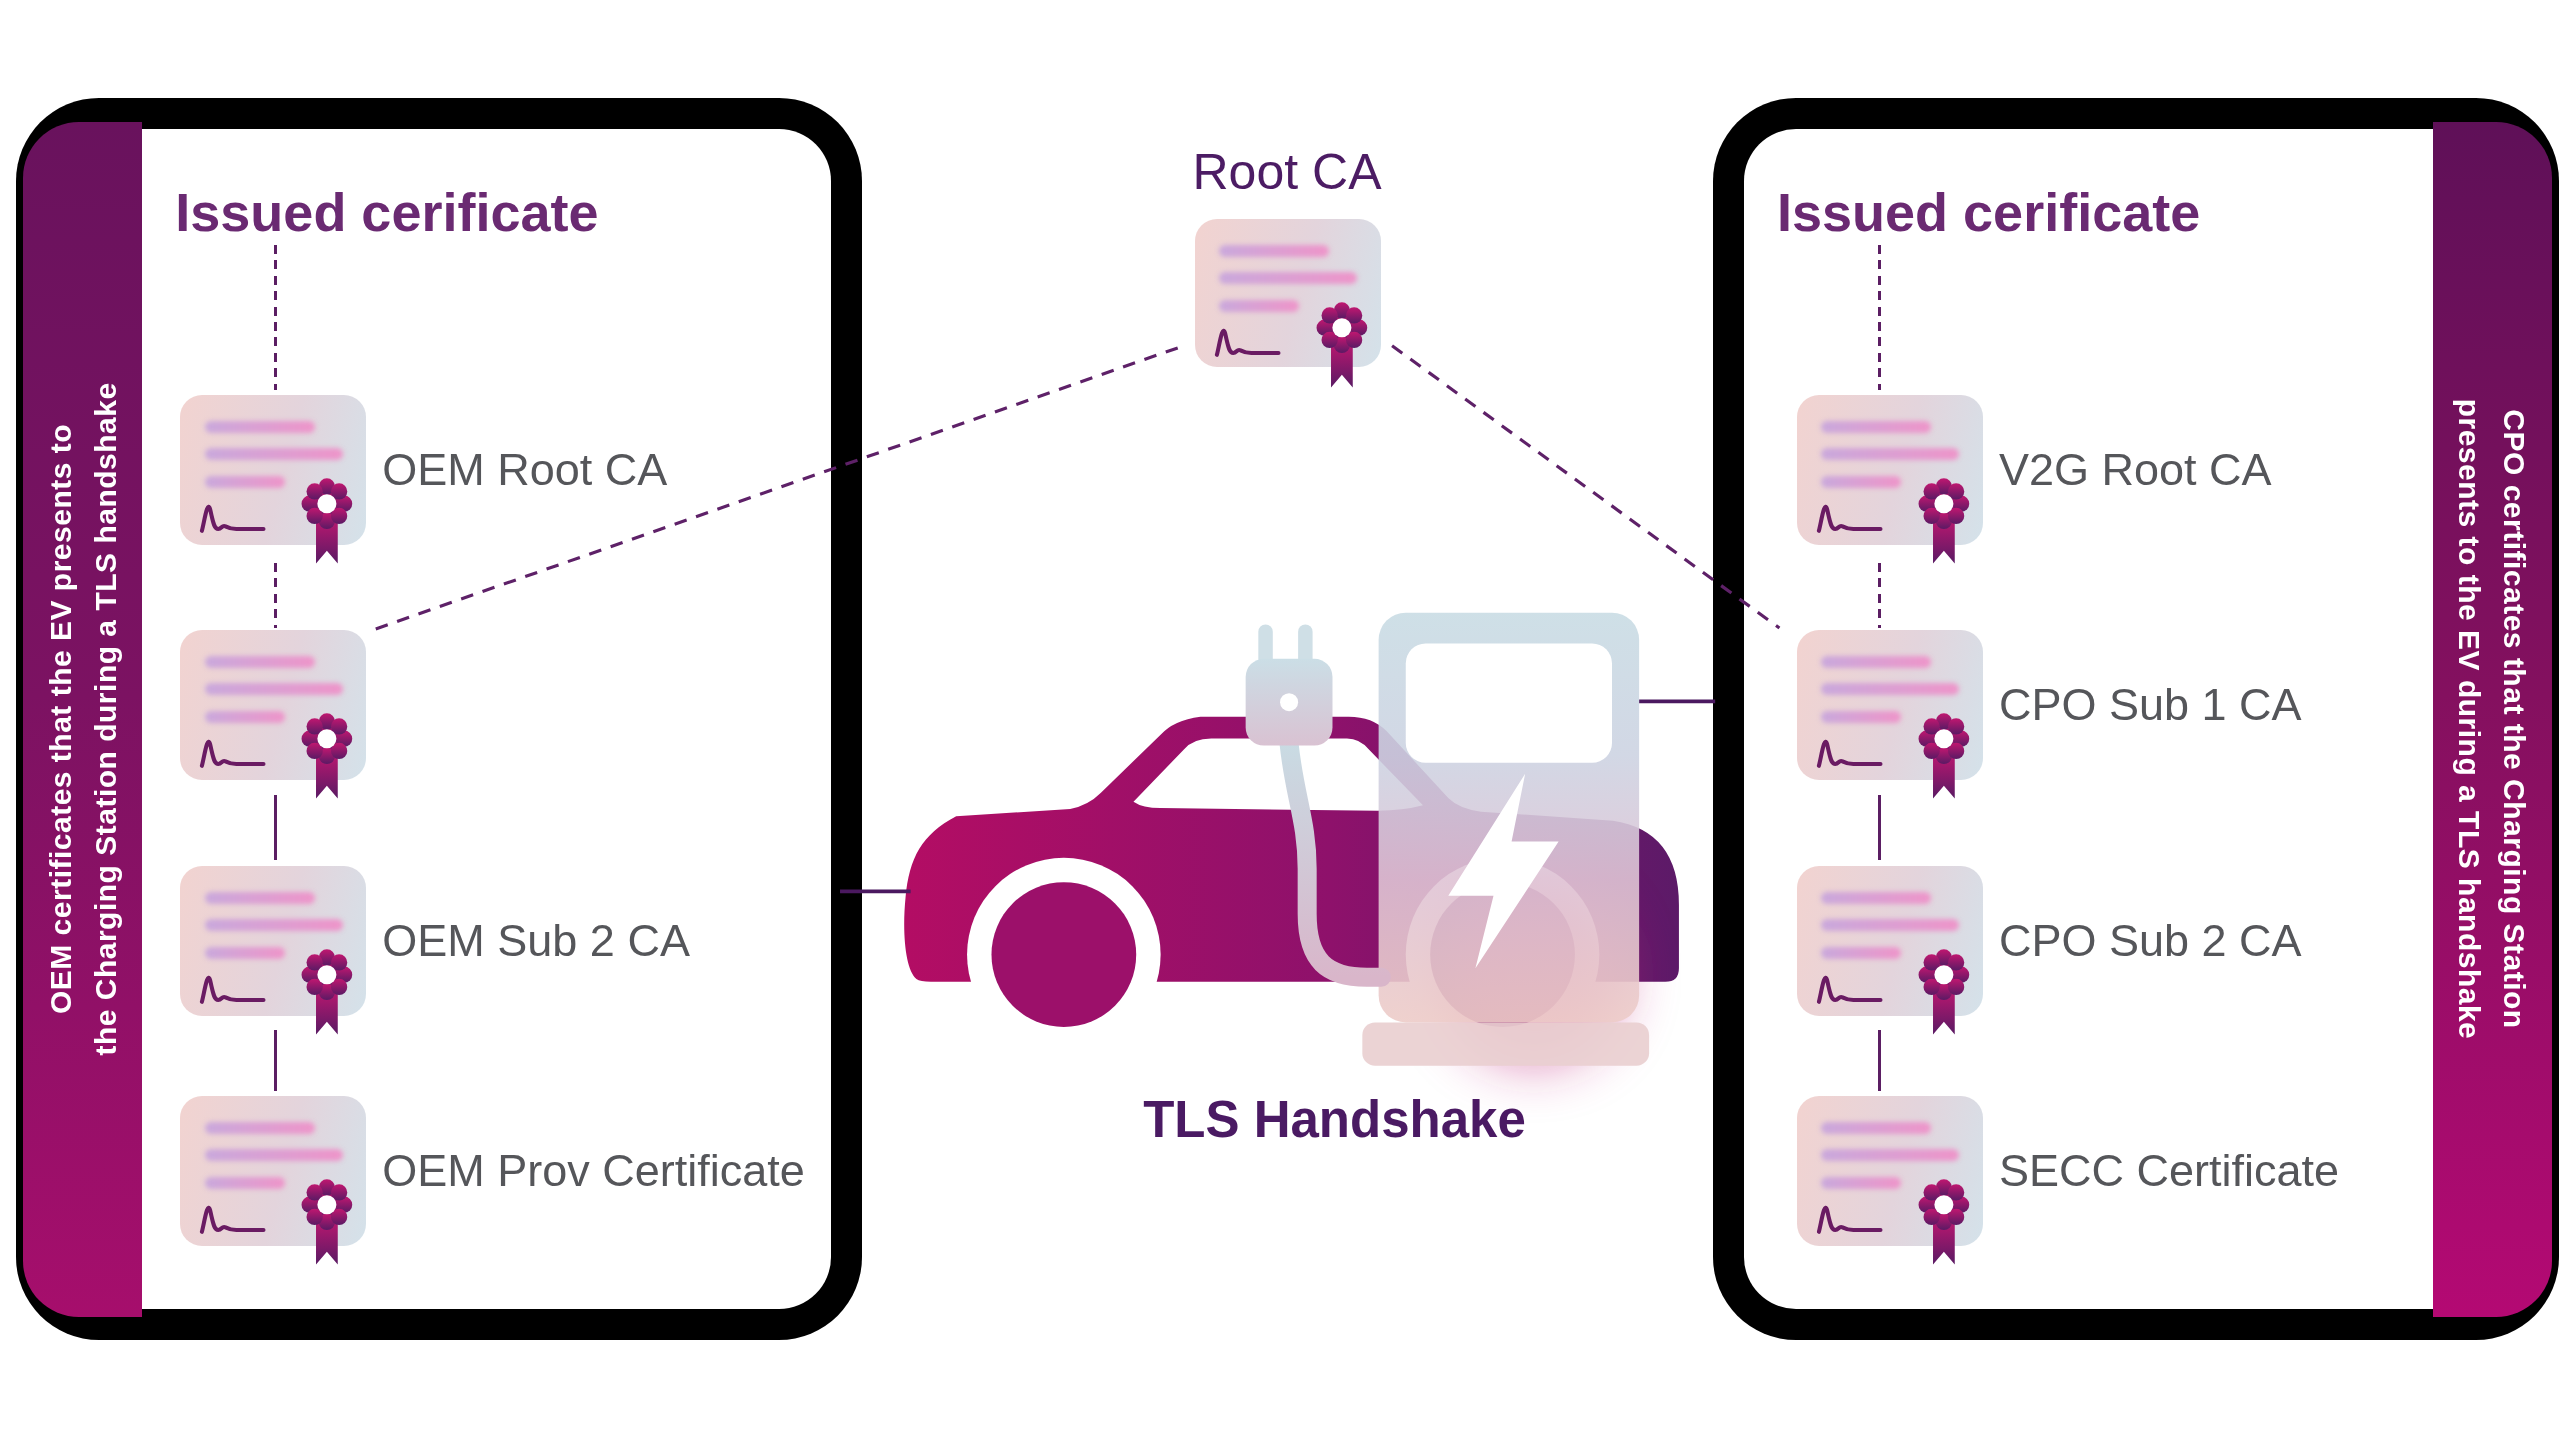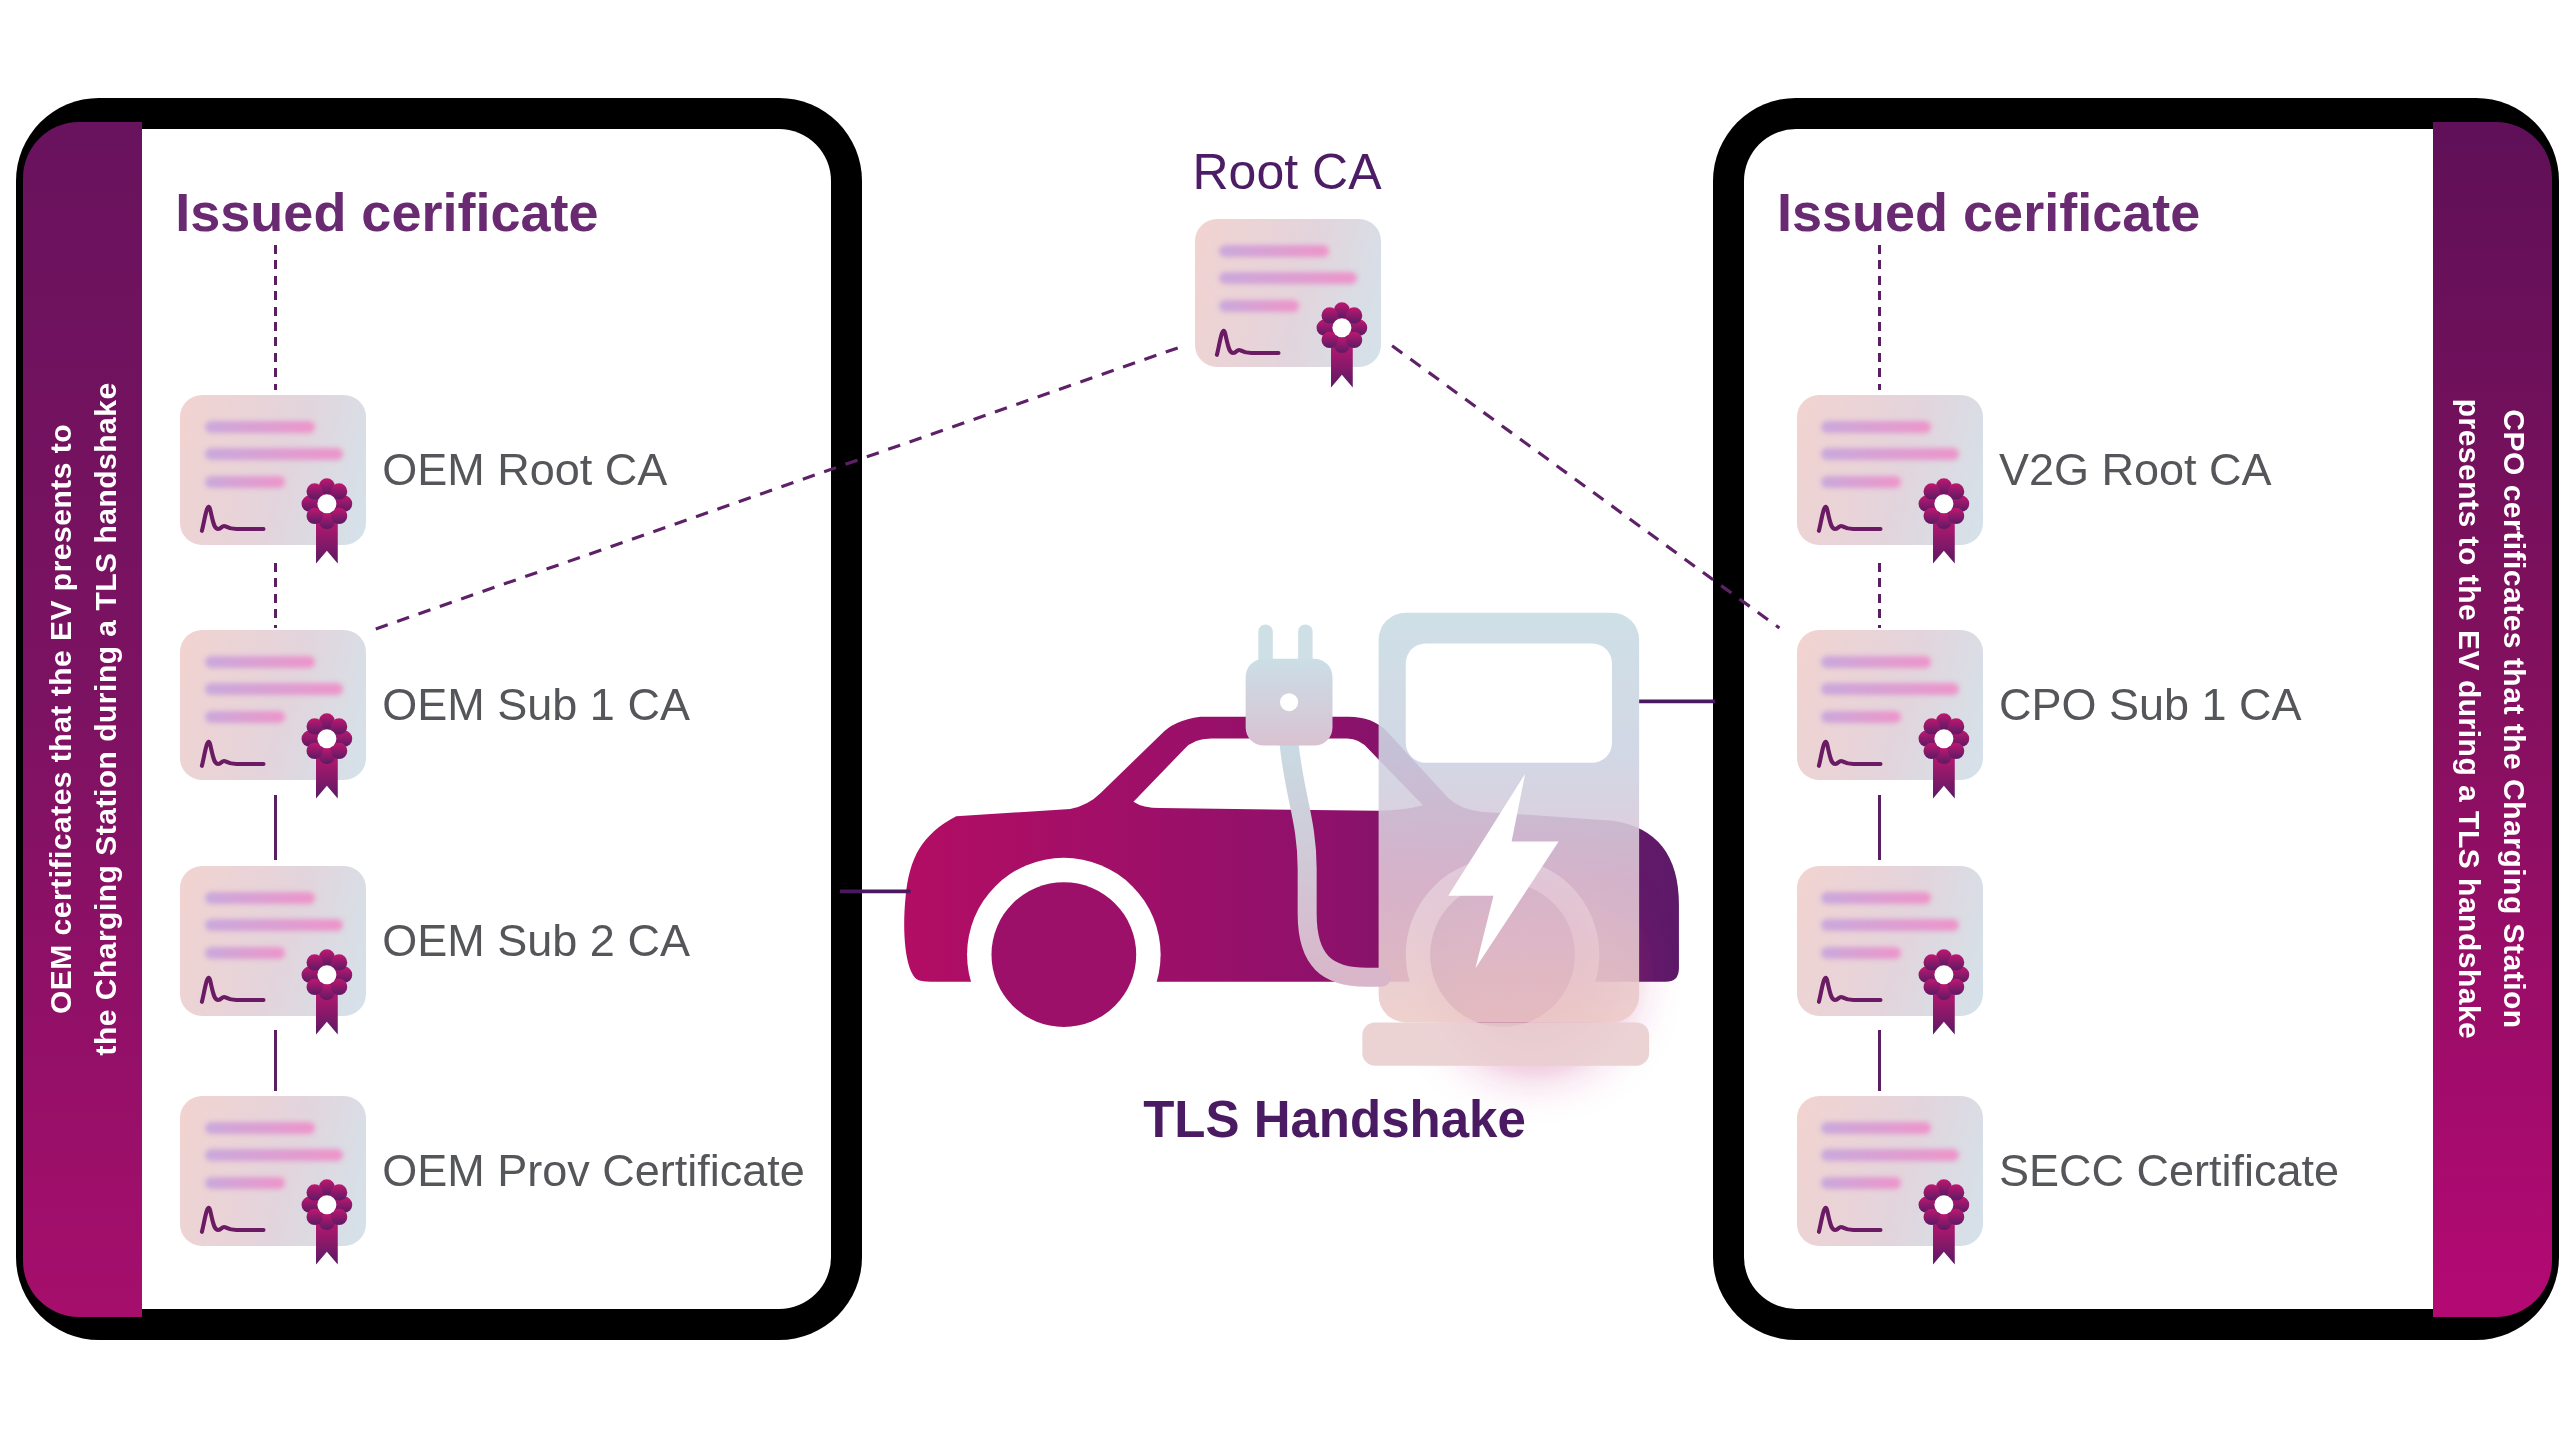--- a/index.html
+++ b/index.html
@@ -151,21 +151,20 @@
                 <circle cy="-19" r="9"></circle>
               <circle cx="13.5" cy="13.5" r="9"></circle>
                 <circle cx="-13.5" cy="13.5" r="9"></circle>
               <circle cx="13.5" cy="-13.5" r="9"></circle>
                 <circle cx="-13.5" cy="-13.5" r="9"></circle>
             </g>
             <circle r="10.5" fill="#fff"></circle>
           </g>
         </svg>
       </div>
-      <div class="cert-label">OEM Sub 1 CA</div>
     </div>
 
     <div class="cert-row" style="top:768px">
       <div class="cert">
         <div class="cline l1"></div>
         <div class="cline l2"></div>
         <div class="cline l3"></div>
         <svg class="badge" width="186" height="192" viewBox="0 0 205 212">
           <path d="M24,150 C27,138 30,116 33,126 C36,138 37,148 42,148 C46,148 46,143 50,145 C54,147 57,148 62,148 L92,148" stroke="#6a1b63" stroke-width="4.5" fill="none" stroke-linecap="round"></path>
           <g transform="translate(162,120)">
@@ -302,20 +301,21 @@
                 <circle cy="-19" r="9"></circle>
               <circle cx="13.5" cy="13.5" r="9"></circle>
                 <circle cx="-13.5" cy="13.5" r="9"></circle>
               <circle cx="13.5" cy="-13.5" r="9"></circle>
                 <circle cx="-13.5" cy="-13.5" r="9"></circle>
             </g>
             <circle r="10.5" fill="#fff"></circle>
           </g>
         </svg>
       </div>
+      <div class="cert-label">CPO Sub 2 CA</div>
     </div>
 
     <div class="cert-row" style="top:998px">
       <div class="cert">
         <div class="cline l1"></div>
         <div class="cline l2"></div>
         <div class="cline l3"></div>
         <svg class="badge" width="186" height="192" viewBox="0 0 205 212">
           <path d="M24,150 C27,138 30,116 33,126 C36,138 37,148 42,148 C46,148 46,143 50,145 C54,147 57,148 62,148 L92,148" stroke="#6a1b63" stroke-width="4.5" fill="none" stroke-linecap="round"></path>
           <g transform="translate(162,120)">

